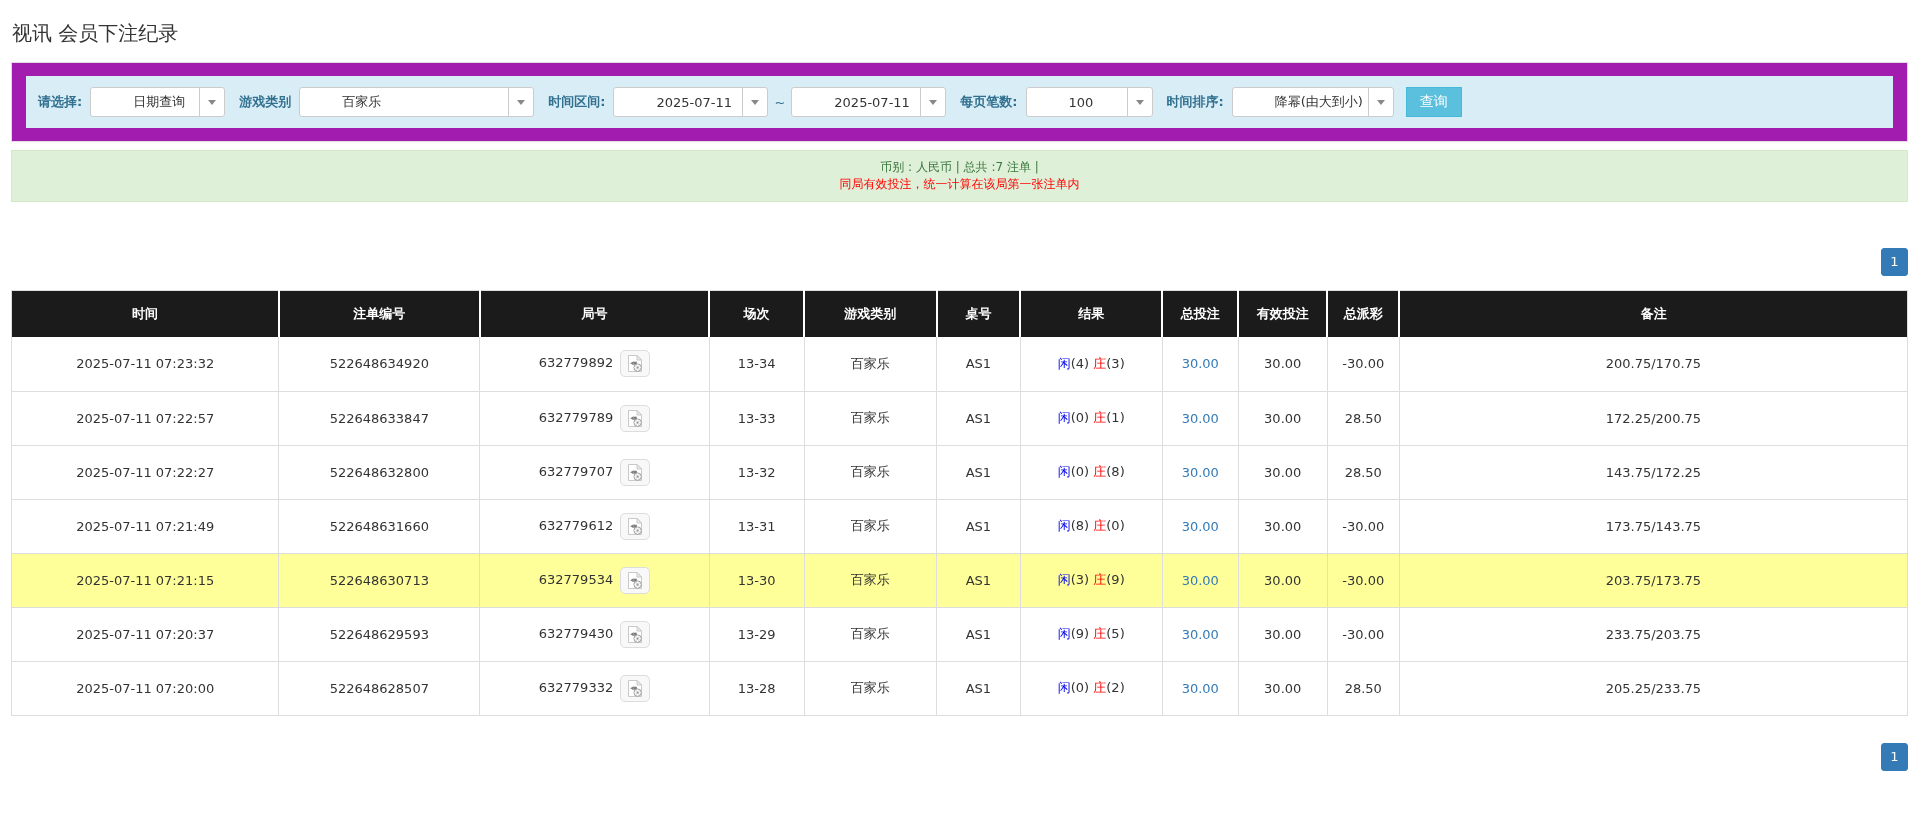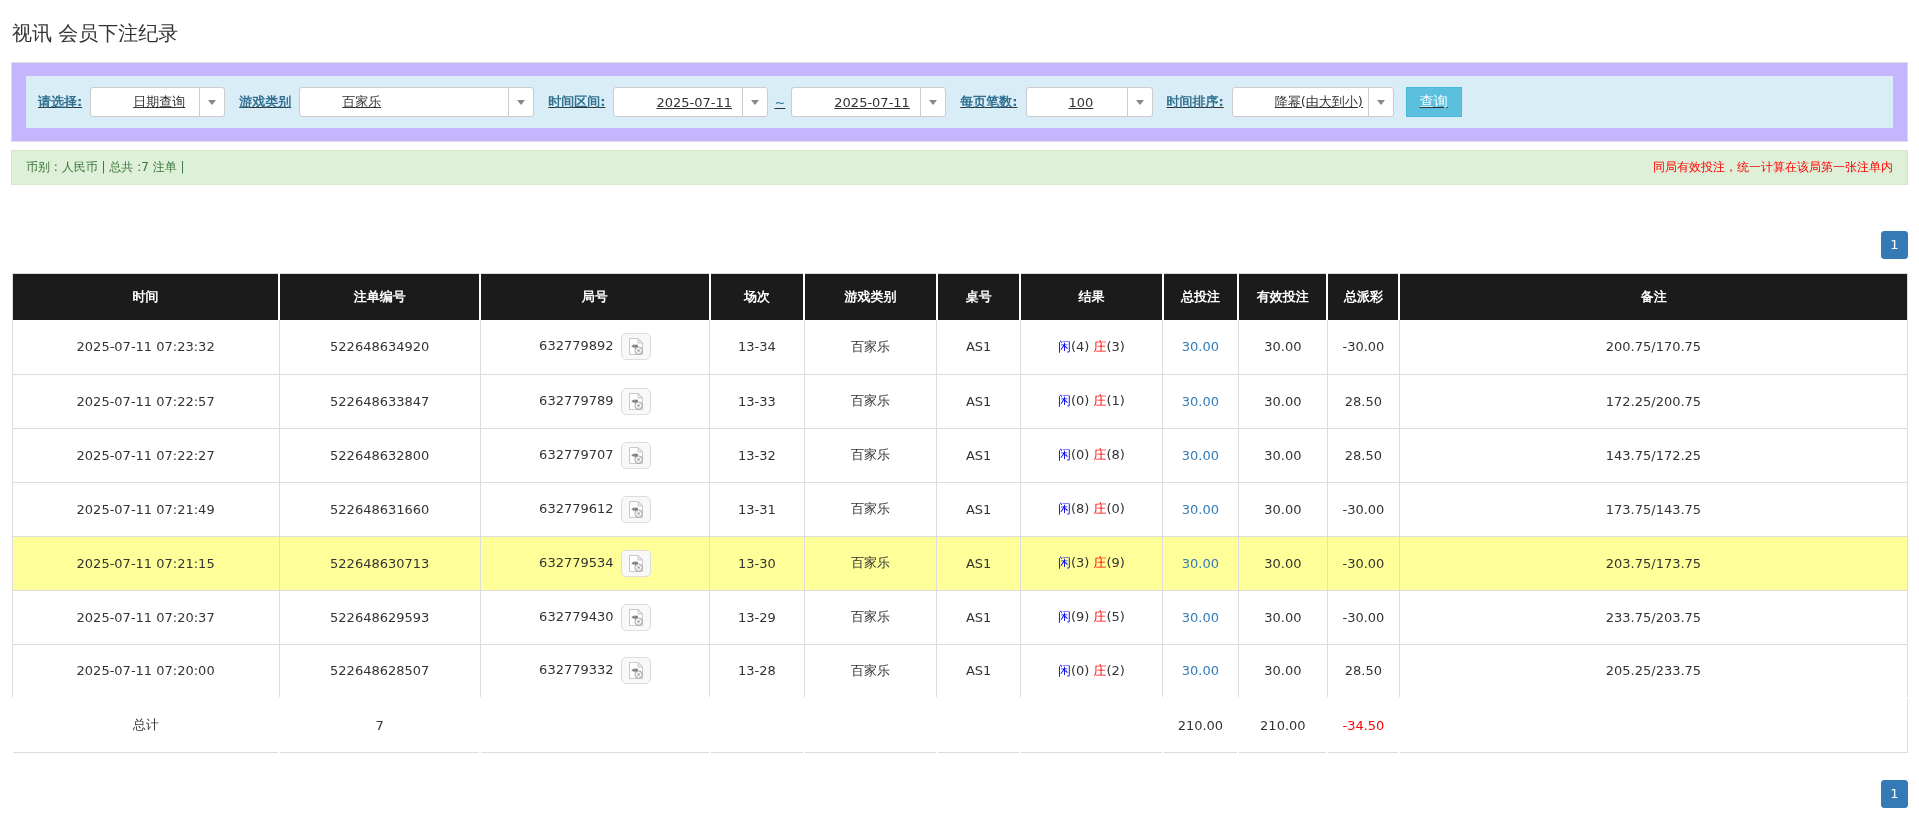--- a/index.html
+++ b/index.html
@@ -12,21 +12,21 @@
   }
   .page { padding:0 11px; }
 
   .page-title {
     font-size:20px; font-weight:400; color:#333;
     margin:20px 0 15px 0; padding-left:1px;
   }
 
   
   .filter-panel {
-    border:1px solid #ddd; background:#c4b5fd; padding:13px 14px;text-decoration:underline;
+    border:1px solid #ddd; background:#a21caf; padding:13px 14px;
   }
   .filter-bar {
     background:#d9edf7; height:52px;
     display:flex; align-items:center; padding:0 12px;
   }
   .flabel {
     color:#31708f; font-weight:bold; font-size:13px;
     margin:0 8px 0 14px; white-space:nowrap;
   }
   .flabel.first { margin-left:0; }
@@ -55,20 +55,21 @@
     background:#5bc0de; border:1px solid #46b8da; border-radius:0;
     color:#fff; font-size:14px; cursor:pointer;
     font-family:"DejaVu Sans","Liberation Sans",sans-serif;
   }
 
   
   .summary-bar {
     margin-top:8px; background:#dff0d8; border:1px solid #d6e9c6;
     padding:8px 14px; display:flex; justify-content:space-between; align-items:center;
     font-size:12px;
+    flex-direction:column;
   }
   .summary-left { color:#3c763d; }
   .summary-right { color:#ff0000; }
 
   
   .pager { display:flex; justify-content:flex-end; }
   .pager.top { margin:46px 0 14px 0; }
   .pager.bottom { margin:27px 0 0 0; }
   .page-btn {
     min-width:27px; height:28px; line-height:26px; text-align:center;
@@ -386,33 +387,20 @@
           <td>百家乐</td>
           <td>AS1</td>
           <td><span class="res-p">闲</span><span>(0) </span><span class="res-b">庄</span><span>(2)</span></td>
           <td><a class="bet-link">30.00</a></td>
           <td>30.00</td>
           <td>28.50</td>
           <td>205.25/233.75</td>
         </tr>
       </tbody>
     <tbody>
-      <tr class="summary">
-        <td>总计</td>
-        <td>7</td>
-        <td></td>
-        <td></td>
-        <td></td>
-        <td></td>
-        <td></td>
-        <td>210.00</td>
-        <td>210.00</td>
-        <td class="neg">-34.50</td>
-        <td></td>
-      </tr>
     </tbody>
   </table>
 
   <div class="pager bottom">
     <span class="page-btn">1</span>
   </div>
 
 </div>
 
 </body></html>

